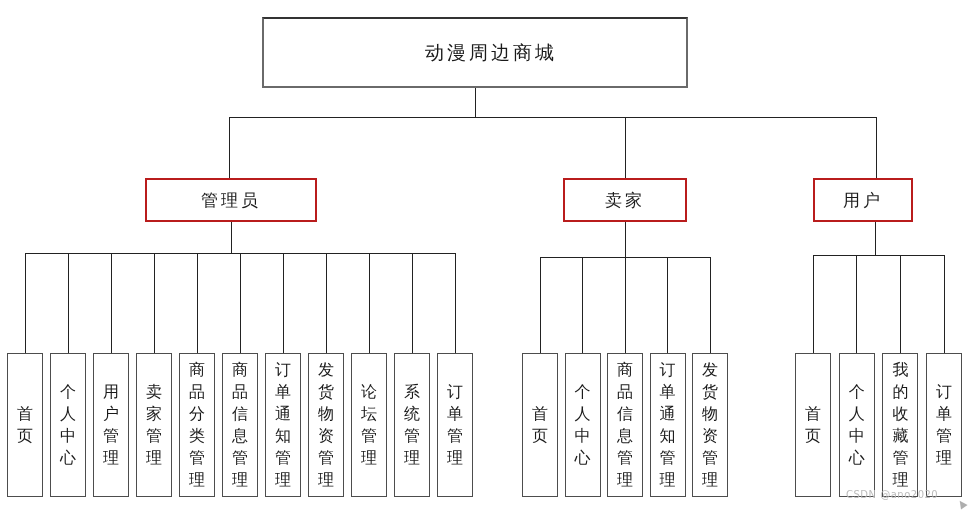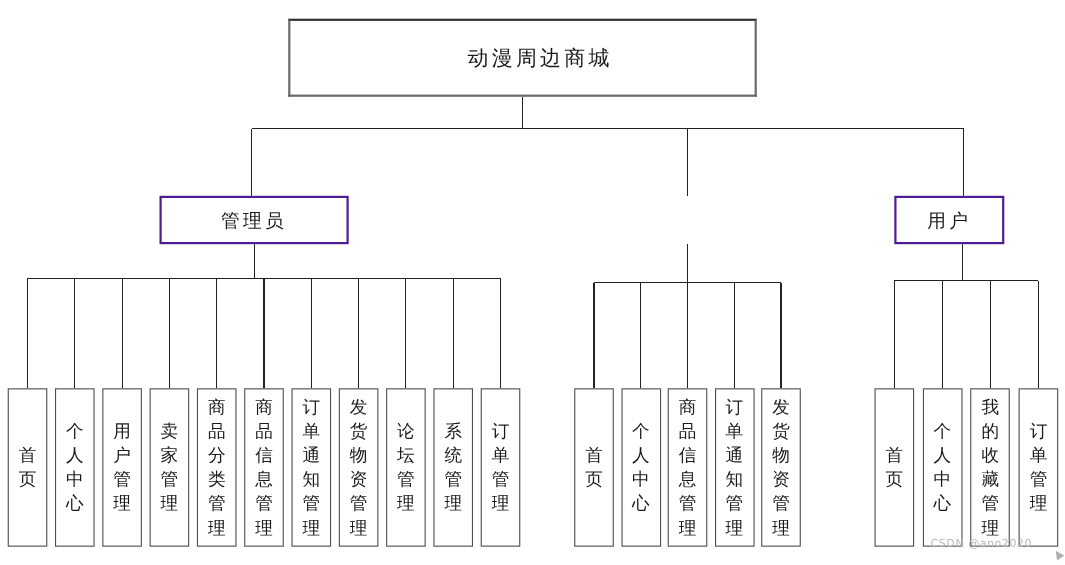--- a/index.html
+++ b/index.html
@@ -19,21 +19,21 @@
     box-sizing:border-box;
     z-index:2;
   }
   .root-box{
     left:262px;top:17px;width:426px;height:71px;
     border:2px solid #6a6a6a;border-top-color:#333;
     font-size:19px;letter-spacing:3px;padding-left:32px;
   }
   .lvl2-box{
     top:178px;height:44px;
-    border:2px solid #4c1d95;
+    border:2px solid #b91c1c;
     font-size:17px;letter-spacing:3px;
   }
   #b-admin{left:145px;width:172px;}
   #b-seller{left:563px;width:124px;}
   #b-user{left:813px;width:100px;}
   .leaf-group{
     position:absolute;top:353px;height:144px;
     display:flex;flex-direction:row;align-items:stretch;
     z-index:2;
   }
@@ -82,20 +82,21 @@
                M540,257 V353 M582.5,257 V353 M625,257 V353 M667.5,257 V353 M710,257 V353"></path>
 
       <path d="M875,222 V255 M813,255 H944
                M813,255 V353 M856.7,255 V353 M900.4,255 V353 M944,255 V353"></path>
     </g>
   </svg>
 
   <div class="box root-box">动漫周边商城</div>
 
   <div class="box lvl2-box" id="b-admin">管理员</div>
+  <div class="box lvl2-box" id="b-seller">卖家</div>
   <div class="box lvl2-box" id="b-user">用户</div>
 
   <div class="leaf-group" id="g-admin">
     <div class="leaf vtext">
         <span class="vchar">首</span>
         <span class="vchar">页</span>
       </div>
     <div class="leaf vtext">
         <span class="vchar">个</span>
         <span class="vchar">人</span>

